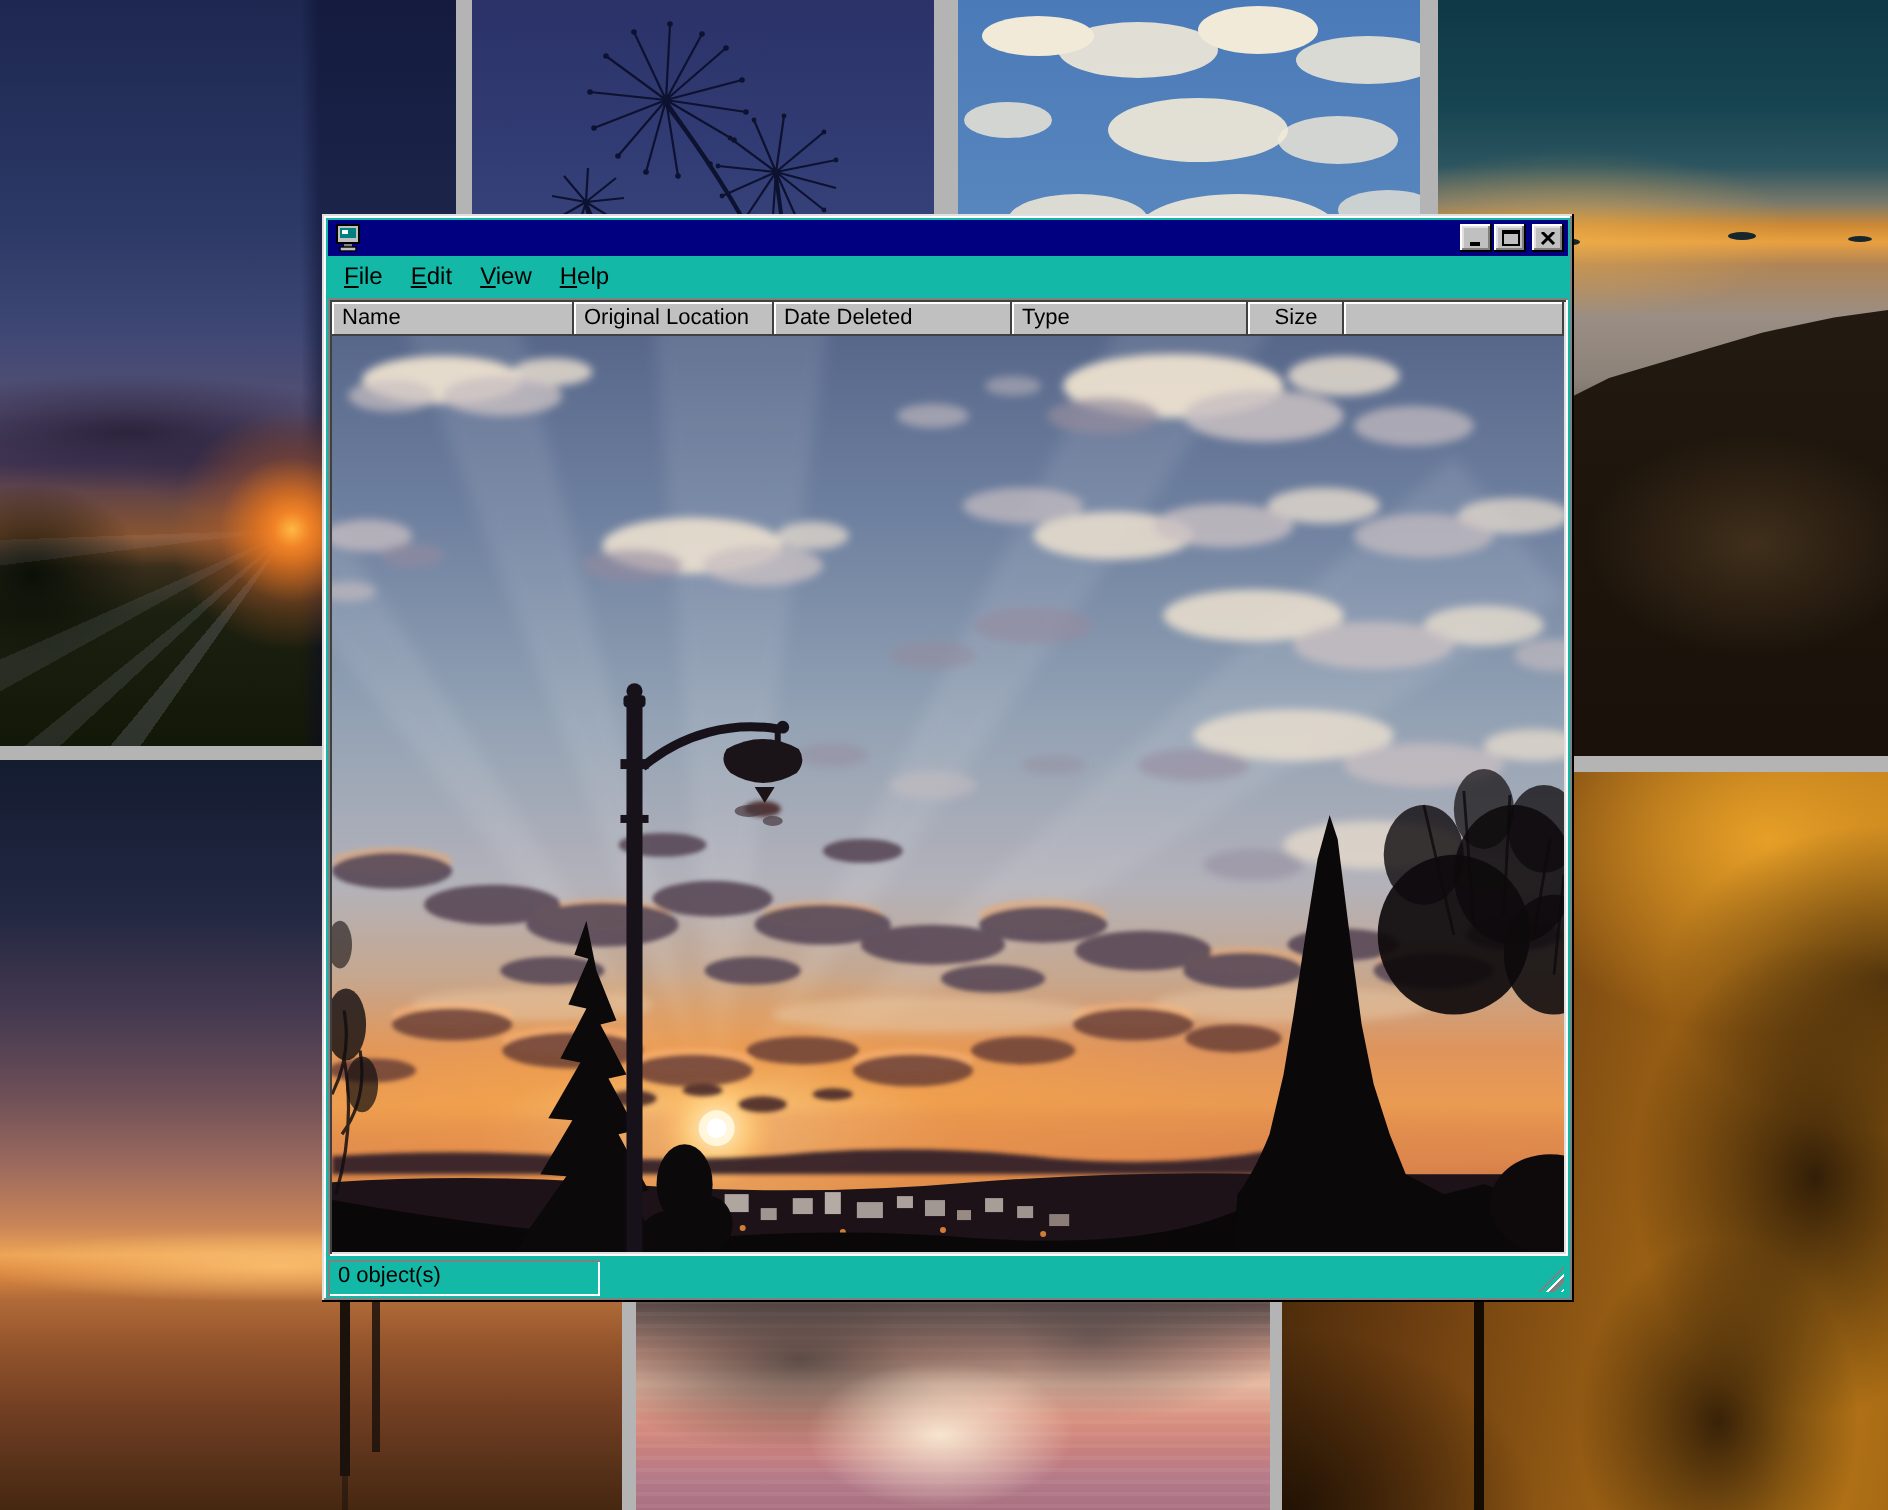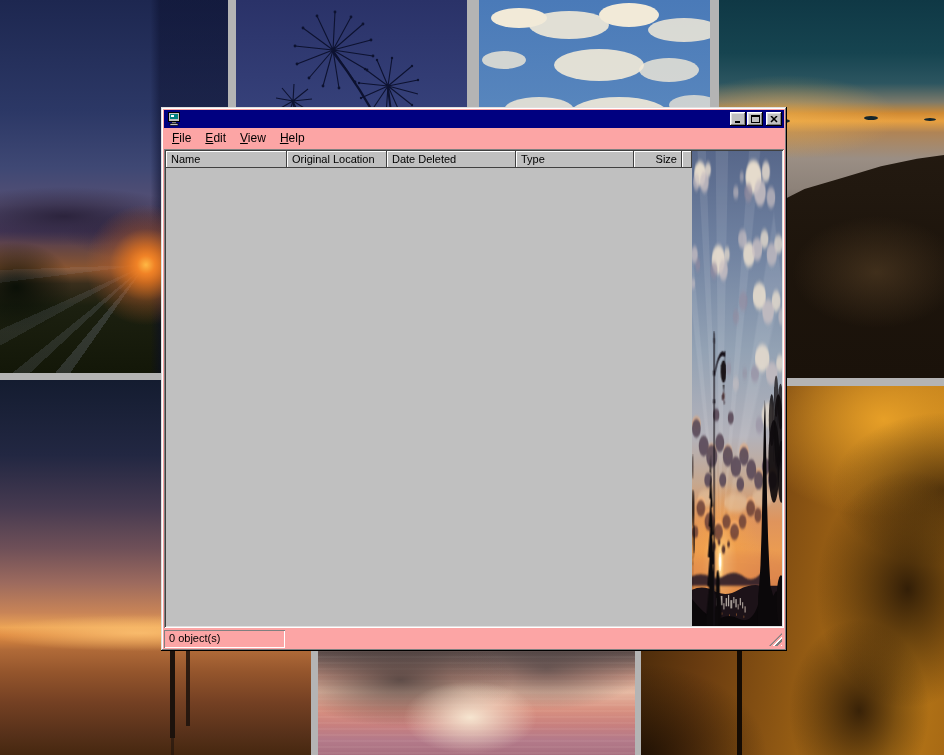--- a/index.html
+++ b/index.html
@@ -48,43 +48,43 @@
     background:
       radial-gradient(ellipse 130px 170px at 88% 55%, rgba(28,15,4,.85), rgba(28,15,4,0) 70%),
       radial-gradient(ellipse 100px 130px at 72% 88%, rgba(28,15,4,.8), rgba(28,15,4,0) 70%),
       radial-gradient(ellipse 160px 110px at 100% 28%, rgba(42,24,6,.7), rgba(42,24,6,0) 70%),
       radial-gradient(ellipse 210px 150px at 80% 9%, rgba(234,162,40,.95), rgba(234,162,40,0) 65%),
       radial-gradient(ellipse 180px 130px at 0% 100%, rgba(20,10,2,.8), rgba(20,10,2,0) 70%),
       linear-gradient(100deg,#3a2208 0%,#6a3c10 30%,#9a6014 62%,#b87818 85%,#a86a14 100%)}
 
   
   .window{position:absolute;left:161px;top:107px;width:626px;height:544px;box-sizing:border-box;
-    background:#fca5a5;padding:3px;display:flex;flex-direction:column;
+    background:#14b8a6;padding:3px;display:flex;flex-direction:column;
     box-shadow:inset -1px -1px 0 #000, inset 1px 1px 0 #dfdfdf, inset -2px -2px 0 #808080, inset 2px 2px 0 #fff}
   .titlebar{height:18px;flex:0 0 auto;background:#000080;display:flex;align-items:center;padding:0 2px}
   .wicon{width:14px;height:14px;margin-left:1px}
   .tspacer{flex:1}
   .tbtn{width:16px;height:14px;background:#c0c0c0;margin-left:1px;display:flex;align-items:center;justify-content:center;
     box-shadow:inset -1px -1px 0 #000, inset 1px 1px 0 #fff, inset -2px -2px 0 #808080, inset 2px 2px 0 #dfdfdf}
   .tbtn.close{margin-left:3px}
   .menubar{height:21px;flex:0 0 auto;display:flex;align-items:center;padding-left:1px}
   .menu-item{padding:2px 7px 3px 7px;font-size:12px;color:#000}
   .first{text-decoration:underline}
-  .listarea{flex:1;min-height:0;display:flex;flex-direction:row;background:#c0c0c0;padding:2px;
+  .listarea{flex:1;min-height:0;display:flex;flex-direction:column;background:#c0c0c0;padding:2px;
     box-shadow:inset 1px 1px 0 #808080, inset -1px -1px 0 #fff, inset 2px 2px 0 #404040, inset -2px -2px 0 #dfdfdf}
   .header-row{display:flex;height:17px;flex:0 0 auto;background:#c0c0c0}
   .hcell{box-sizing:border-box;font-size:11px;color:#000;padding:2px 5px 0 5px;white-space:nowrap;overflow:hidden;
     box-shadow:inset -1px -1px 0 #404040, inset 1px 1px 0 #fff}
-  .hcell.right{text-align:right}
+  .hcell.right{text-align:center}
   .photo{flex:1;min-height:0}
   .photo svg{display:block;width:100%;height:100%}
   .statusbar{height:18px;flex:0 0 auto;margin-top:2px;display:flex;gap:3px;position:relative}
   .spanel{box-sizing:border-box;font-size:11px;color:#000;padding:2px 5px 0 5px;white-space:nowrap;
     box-shadow:inset 1px 1px 0 #808080, inset -1px -1px 0 #fff}
-  .spanel.one{width:121px}
+  .spanel.one{width:136px}
   .spanel.two{flex:1}
   .grip{position:absolute;right:2px;bottom:2px;width:13px;height:13px;
     background:repeating-linear-gradient(135deg,rgba(0,0,0,0) 0 2px,#fff 2px 3px,#808080 3px 5px);
     clip-path:polygon(100% 0,100% 100%,0 100%)}
 </style>
 </head>
 <body>
 
 <div>
   <div class="tile tA"></div>
@@ -217,21 +217,21 @@
     <div class="menu-item"><span class="first">F</span><span>ile</span></div>
     <div class="menu-item"><span class="first">E</span><span>dit</span></div>
     <div class="menu-item"><span class="first">V</span><span>iew</span></div>
     <div class="menu-item"><span class="first">H</span><span>elp</span></div>
   </div>
 
   <div class="listarea">
     <div class="header-row">
       <div class="hcell" style="width:121px">Name</div>
       <div class="hcell" style="width:100px">Original Location</div>
-      <div class="hcell" style="width:129px">Date Deleted</div>
+      <div class="hcell" style="width:119px">Date Deleted</div>
       <div class="hcell" style="width:118px">Type</div>
       <div class="hcell right" style="width:48px">Size</div>
       <div class="hcell" style="flex:1"></div>
     </div>
 
     <div class="photo">
       <svg viewBox="0 0 615 459" preserveAspectRatio="none">
         <defs>
           <linearGradient id="sky" x1="0" y1="0" x2="0" y2="1">
             <stop offset="0" stop-color="#57678a"></stop>

